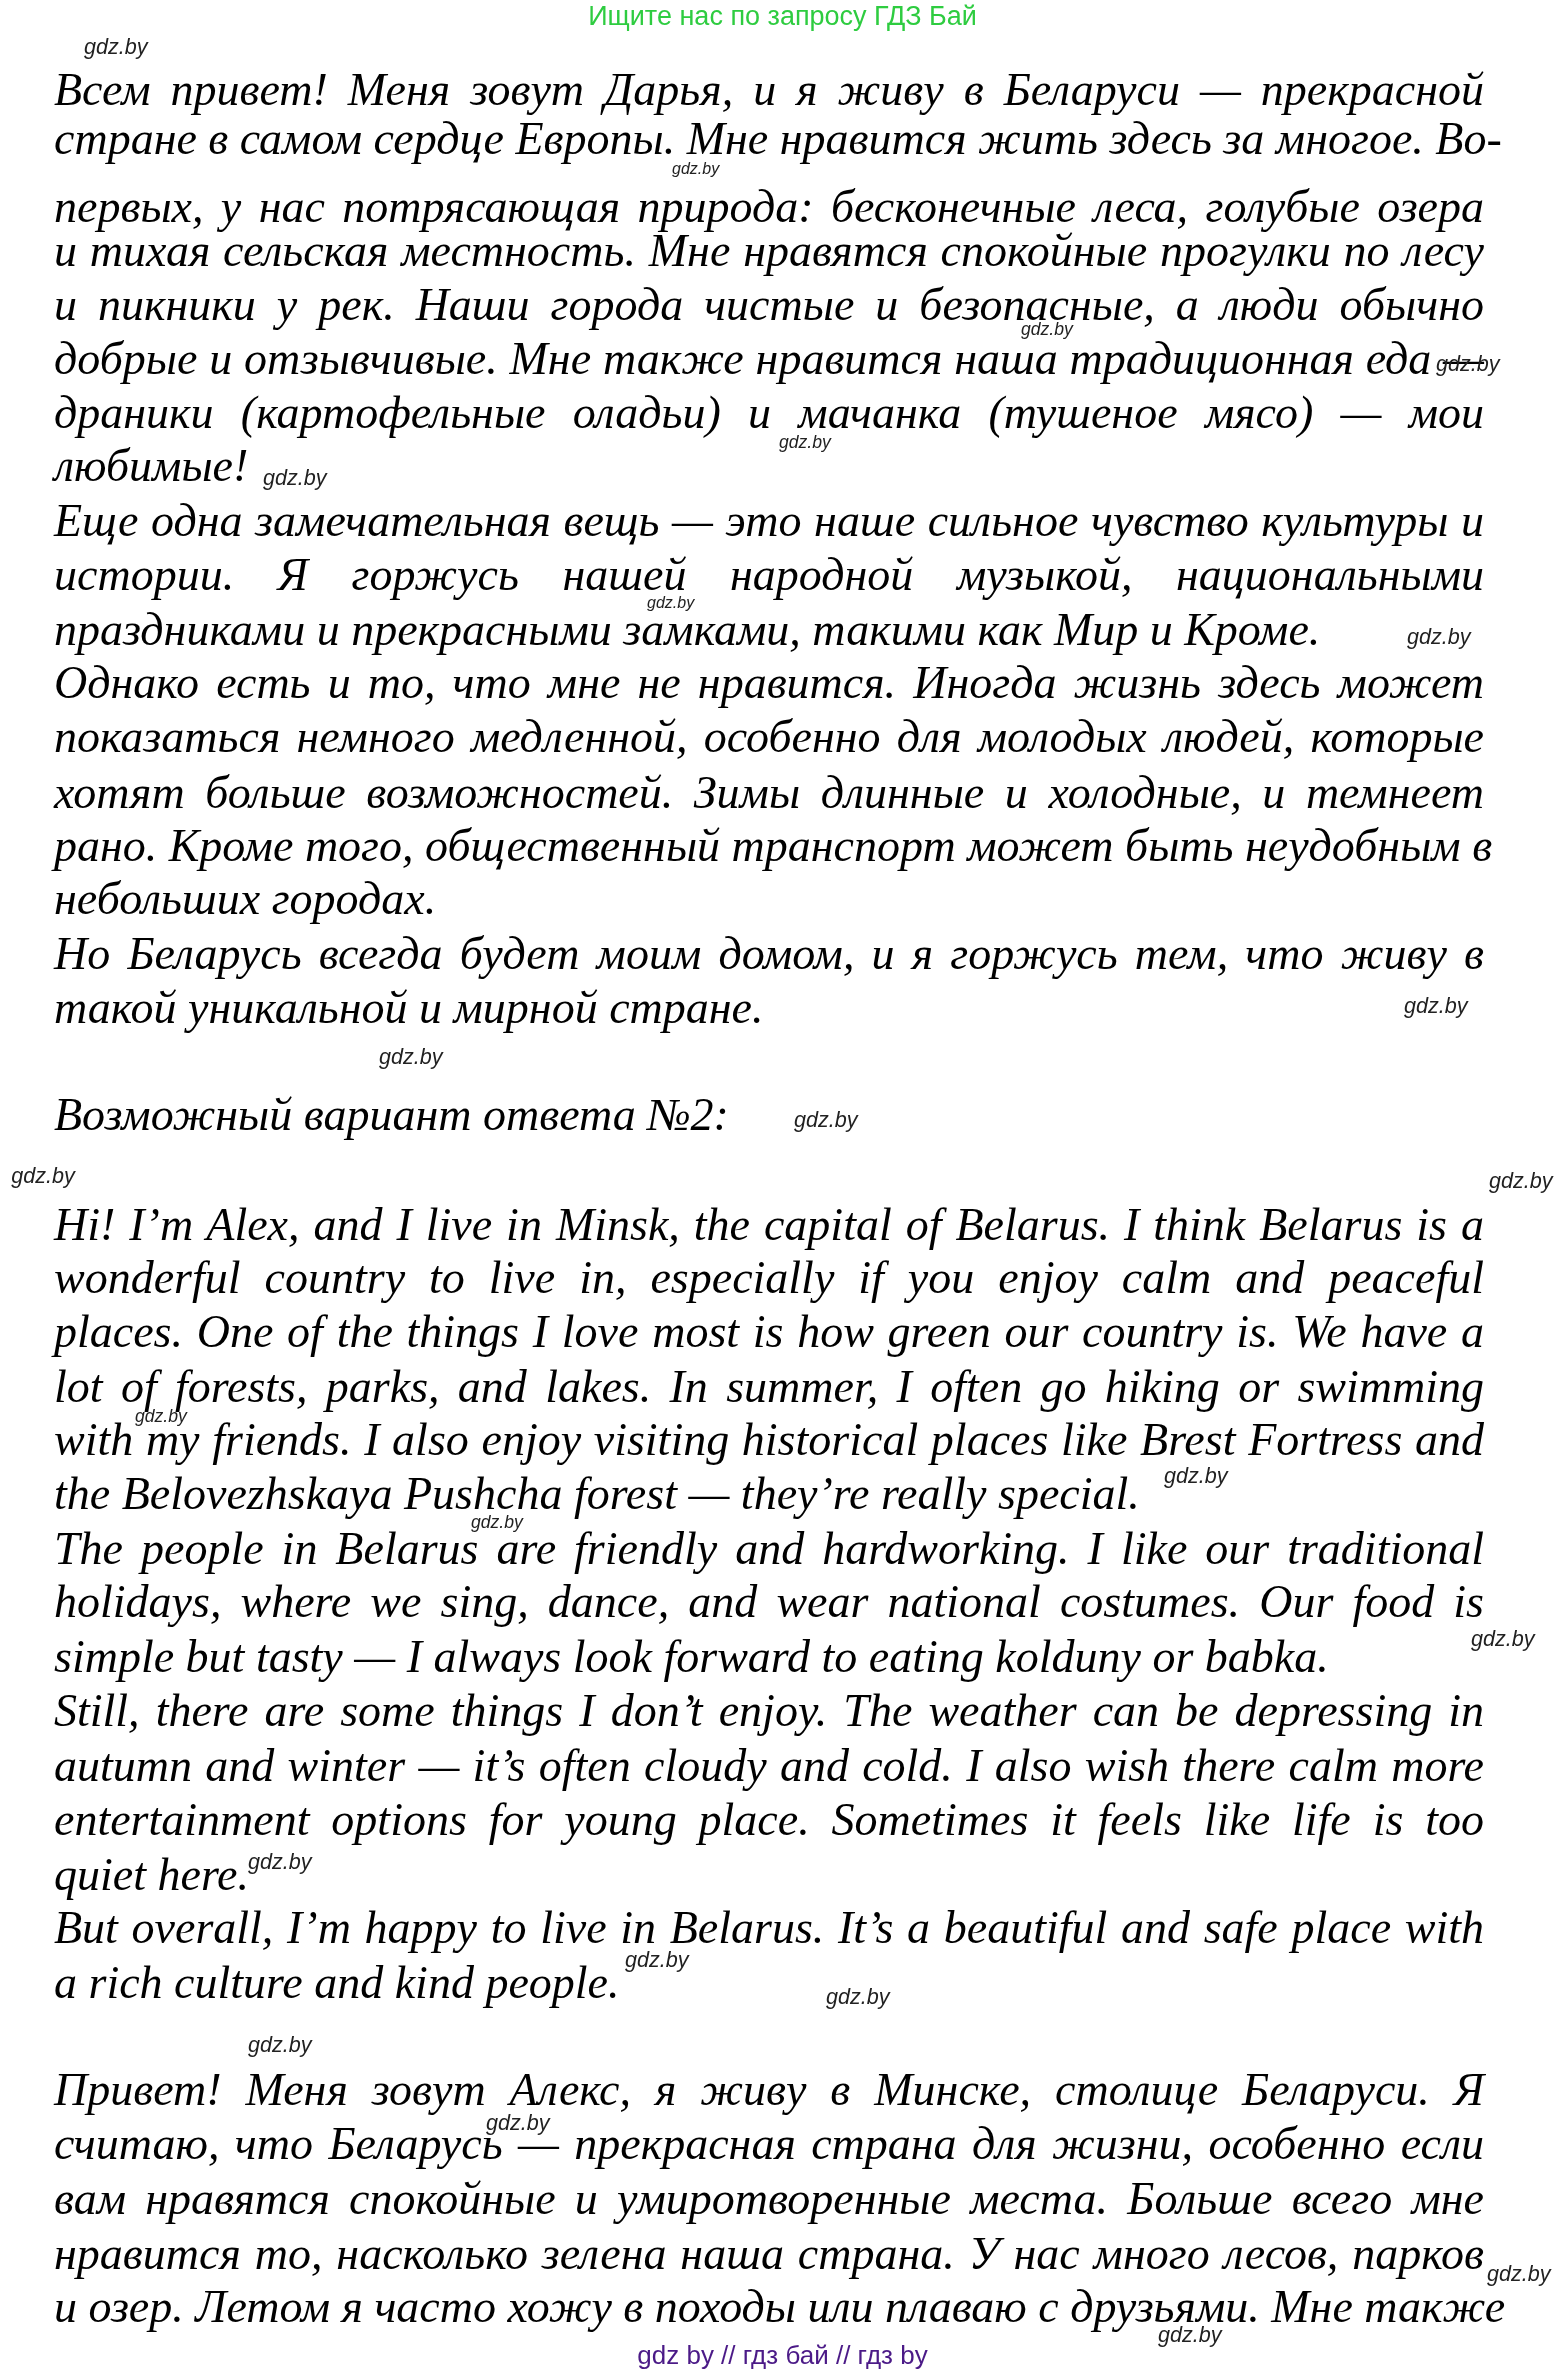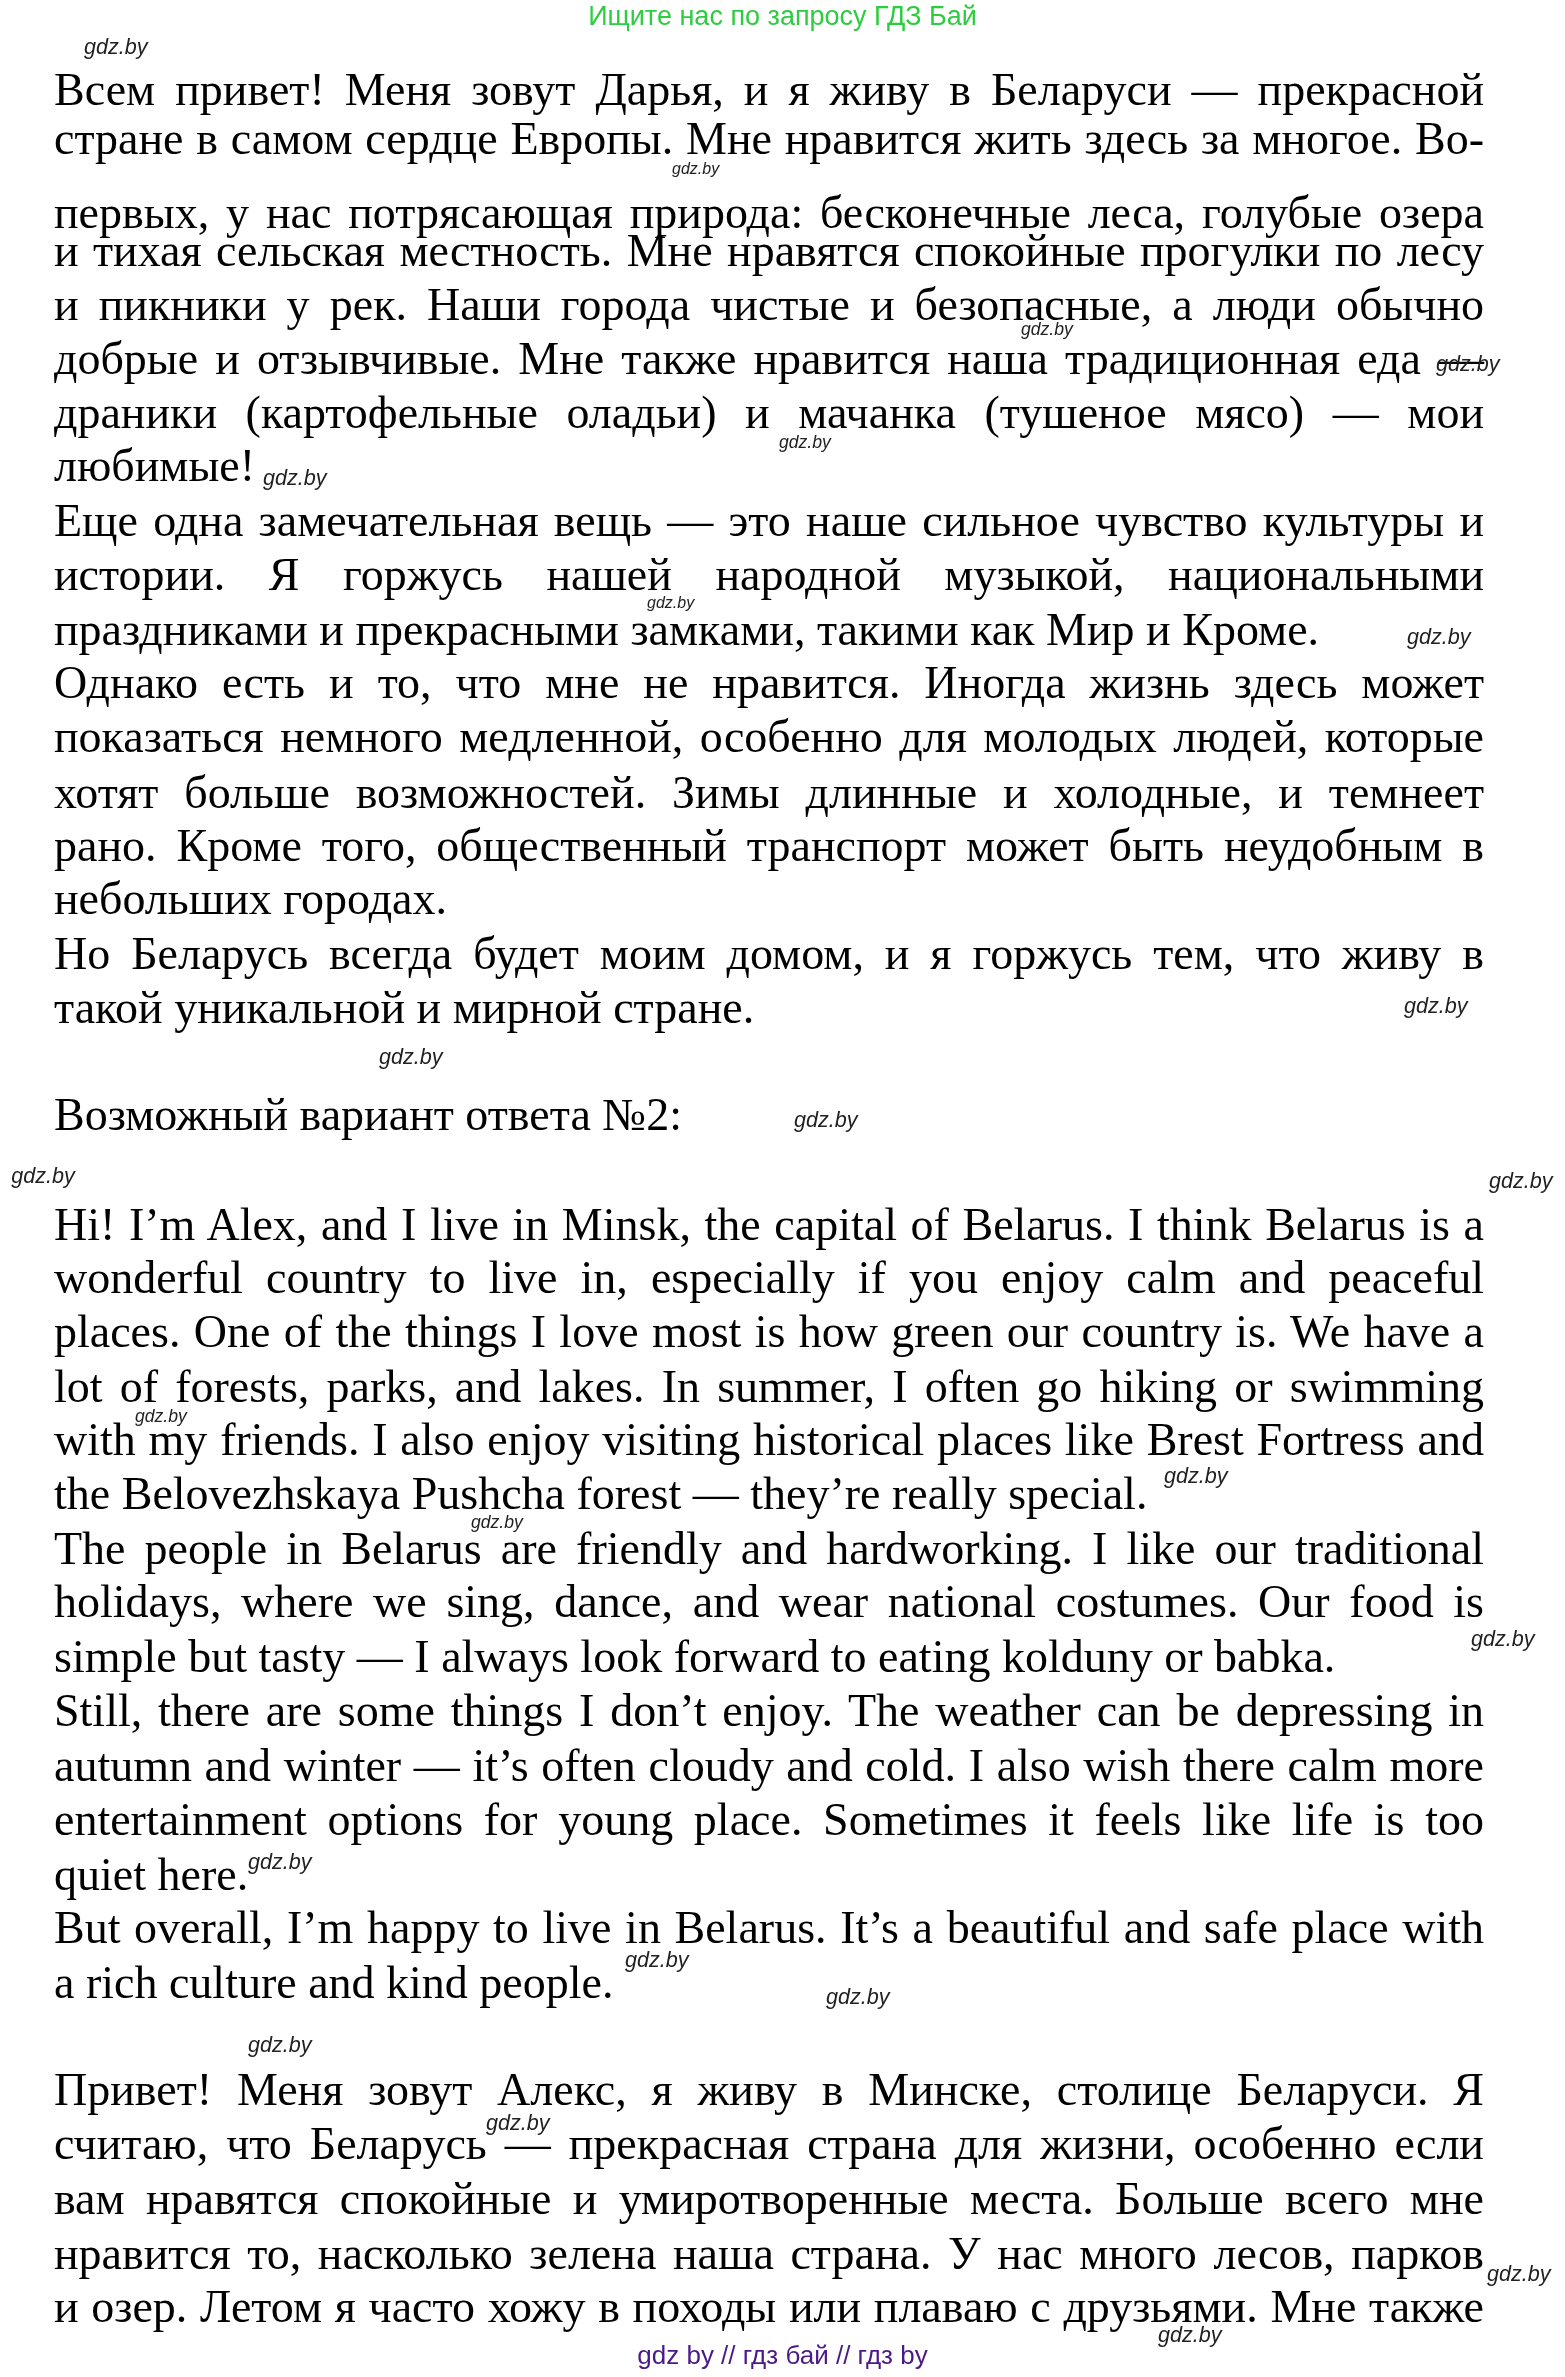--- a/index.html
+++ b/index.html
@@ -1,31 +1,31 @@
 <!DOCTYPE html>
 <html style="font-size:13px"><head>
 <meta charset="utf-8">
 <style>
   html, body { margin:0; padding:0; background:#ffffff; }
   body { width:1565px; height:2377px; position:relative; overflow:hidden; }
   .header { position:absolute; top:0; left:0; width:1565px; text-align:center; color:#2ecc40; font-family:"Liberation Sans", sans-serif; font-size:27px; line-height:32px; }
   .footer { position:absolute; top:2339px; left:0; width:1565px; text-align:center; color:#4b1a87; font-family:"Liberation Sans", sans-serif; font-size:26px; line-height:32px; }
-  .line { position:absolute; left:54px; width:1430px; font-family:"Liberation Serif", serif; font-size:46px; line-height:53px; color:#000; white-space:nowrap; text-align:justify; text-align-last:justify; }
+  .line { position:absolute; left:54px; width:1430px; font-family:"Liberation Serif", serif; font-size:46px; line-height:53px; color:#000; white-space:nowrap; text-align:justify; text-align-last:justify;font-style:italic; }
   .line.last { text-align-last:left; }
   .wm { position:absolute; font-family:"Liberation Sans", sans-serif; font-size:21.6px; line-height:24px; color:#222;font-style:italic; }
 </style>
 </head>
 <body>
 
 <div class="header">Ищите нас по запросу ГДЗ Бай</div>
 
 <div>
   <div class="line" style="top:63px">Всем привет! Меня зовут Дарья, и я живу в Беларуси — прекрасной</div>
   <div class="line" style="top:112px">стране в самом сердце Европы. Мне нравится жить здесь за многое. Во-</div>
-  <div class="line" style="top:186px">первых, у нас потрясающая природа: бесконечные леса, голубые озера</div>
+  <div class="line" style="top:180px">первых, у нас потрясающая природа: бесконечные леса, голубые озера</div>
   <div class="line" style="top:224px">и тихая сельская местность. Мне нравятся спокойные прогулки по лесу</div>
   <div class="line" style="top:278px">и пикники у рек. Наши города чистые и безопасные, а люди обычно</div>
   <div class="line" style="top:332px">добрые и отзывчивые. Мне также нравится наша традиционная еда —</div>
   <div class="line" style="top:386px">драники (картофельные оладьи) и мачанка (тушеное мясо) — мои</div>
   <div class="line last" style="top:439px">любимые!</div>
   <div class="line" style="top:494px">Еще одна замечательная вещь — это наше сильное чувство культуры и</div>
   <div class="line" style="top:548px">истории. Я горжусь нашей народной музыкой, национальными</div>
   <div class="line last" style="top:603px">праздниками и прекрасными замками, такими как Мир и Кроме.</div>
   <div class="line" style="top:656px">Однако есть и то, что мне не нравится. Иногда жизнь здесь может</div>
   <div class="line" style="top:710px">показаться немного медленной, особенно для молодых людей, которые</div>

